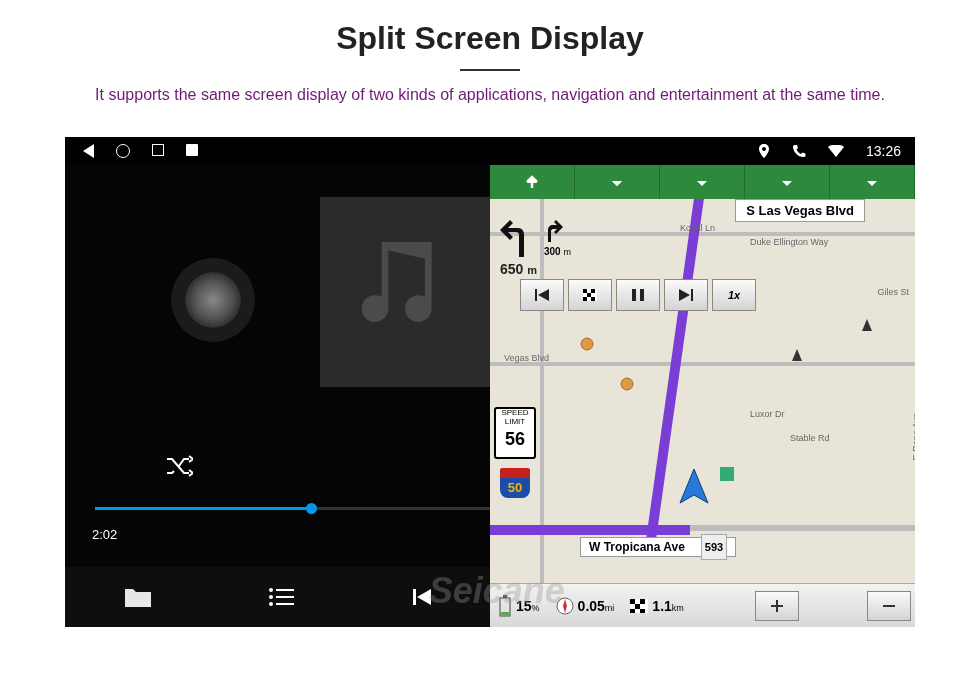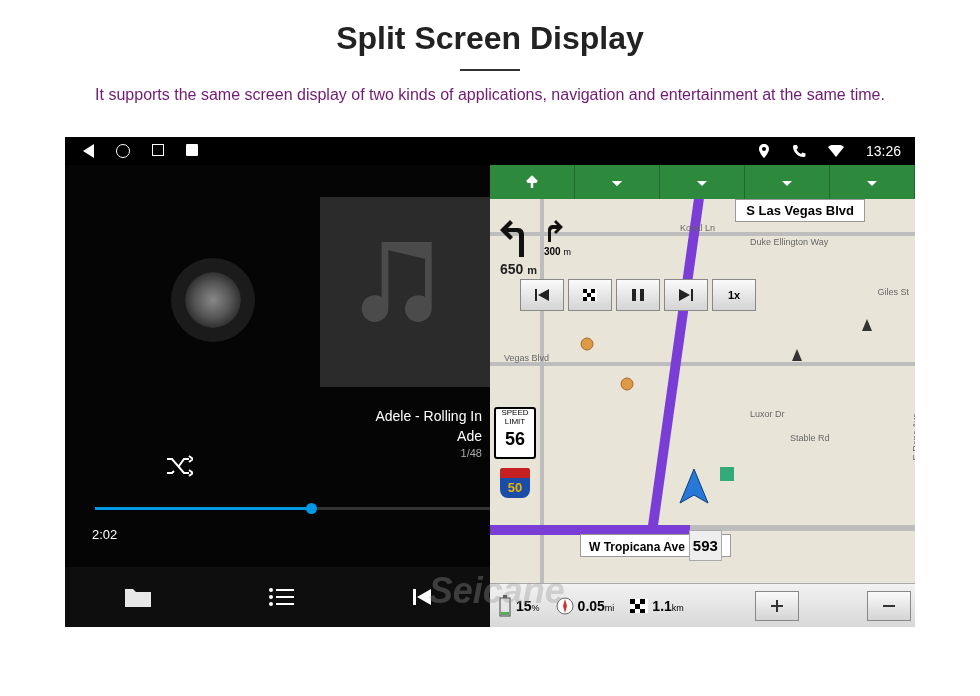--- a/index.html
+++ b/index.html
@@ -34,31 +34,31 @@
 
 
 .right { width: 50%; height: 100%; padding-top: 28px; position: relative; background: #e8e5d8; overflow: hidden; }
 .topstrip { height: 34px; background: #2d8a3d; display: flex; }
 .topstrip div { flex: 1; display: flex; align-items: center; justify-content: center; border-right: 1px solid #1e6b2d; }
 .street-sign { position: absolute; top: 62px; right: 50px; background: #fff; border: 1px solid #999; padding: 3px 10px; font-size: 13px; font-weight: bold; }
 .guidance { position: absolute; top: 80px; left: 10px; z-index: 5; }
 .guide-arrows { display: flex; gap: 8px; align-items: flex-end; }
 .dist { color: #222; font-size: 14px; font-weight: bold; margin-top: 4px; }
 .dist .unit { font-size: 11px; }
-.media-ctrl { position: absolute; top: 142px; left: 30px; display: flex; gap: 4px; z-index: 5; }
+.media-ctrl { position: absolute; top: 142px; left: 30px; display: flex; gap: 4px; z-index: 5; font-style: italic; }
 .mc { width: 44px; height: 32px; background: linear-gradient(#fafafa,#d4d4d4); border: 1px solid #888; display: flex; align-items: center; justify-content: center; font-size: 11px; font-weight: bold; }
 .speed-box { position: absolute; left: 4px; top: 270px; width: 42px; height: 52px; background: #fff; border: 2px solid #000; border-radius: 3px; text-align: center; font-size: 8px; line-height: 1.1; padding-top: 0; }
 .speed-box b { font-size: 18px; display: block; margin-top: 3px; }
 .route-box { position: absolute; left: 4px; top: 328px; width: 42px; height: 36px; display: flex; align-items: center; justify-content: center; }
 .shield { width: 30px; height: 30px; background: #1b4da8; border-radius: 3px 3px 8px 8px; position: relative; }
 .shield::before { content: ''; position: absolute; top: 0; left: 0; right: 0; height: 10px; background: #c62020; border-radius: 3px 3px 0 0; }
 .shield span { position: absolute; bottom: 3px; left: 0; right: 0; text-align: center; color: #eab308; font-weight: bold; font-size: 13px; }
 .nav-arrow { position: absolute; left: 48%; top: 330px; transform: translate(-50%,0); }
 .trop { position: absolute; bottom: 70px; left: 90px; background: #fff; border: 1px solid #999; padding: 2px 8px; font-size: 12px; font-weight: bold; }
-.trop small { background: #eee; border: 1px solid #aaa; padding: 6px 3px; font-size: 15px; margin-left: 4px; }
+.trop small { background: #eee; border: 1px solid #aaa; padding: 6px 3px; font-size: 11px; margin-left: 16px; }
 .map-bottom { position: absolute; bottom: 0; left: 0; right: 0; height: 44px; background: linear-gradient(#f2f2f2,#d8d8d8); border-top: 1px solid #aaa; display: flex; align-items: center; }
 .mb-item { display: flex; align-items: center; gap: 4px; padding: 0 8px; font-size: 12px; }
 .mb-item b { font-size: 14px; }
 .sub { font-size: 9px; }
 .zoom { margin-left: auto; width: 44px; height: 30px; background: linear-gradient(#fafafa,#d4d4d4); border: 1px solid #888; display: flex; align-items: center; justify-content: center; margin-right: 4px; }
 
 
 .road1 { position: absolute; top: 95px; left: 0; right: 0; height: 4px; background: #bdbdbd; }
 .road2 { position: absolute; top: 225px; left: 0; right: 0; height: 4px; background: #bdbdbd; }
 .road3 { position: absolute; top: 388px; left: 0; right: 0; height: 6px; background: #bdbdbd; }
@@ -102,25 +102,20 @@
     </div>
   </div>
 
   <div class="left">
     <div class="hold"></div>
     <div class="art">
       <svg width="90" height="100" viewBox="0 0 50 60">
           <path fill="#888" d="M15 5v35a8 8 0 11-4-7V0l30 0v40a8 8 0 11-4-7V10z"></path>
         </svg>
     </div>
-    <div class="track-info">
-      <div>Adele - Rolling In</div>
-      <div>Ade</div>
-      <div style="font-size:11px;color:#aaa;">1/48</div>
-    </div>
     <div class="shuffle">
       <svg width="28" height="22" viewBox="0 0 28 22">
           <path stroke="#fff" stroke-width="2" fill="none" d="M2 4h5l12 14h5m0-14h-5L14 11M2 18h5l2-2M24 1l4 3-4 3M24 15l4 3-4 3"></path>
         </svg>
     </div>
     <div class="progress">
         <div class="progress-fill"></div>
       </div>
     <div class="time">2:02</div>
     <div class="bottom-bar">

